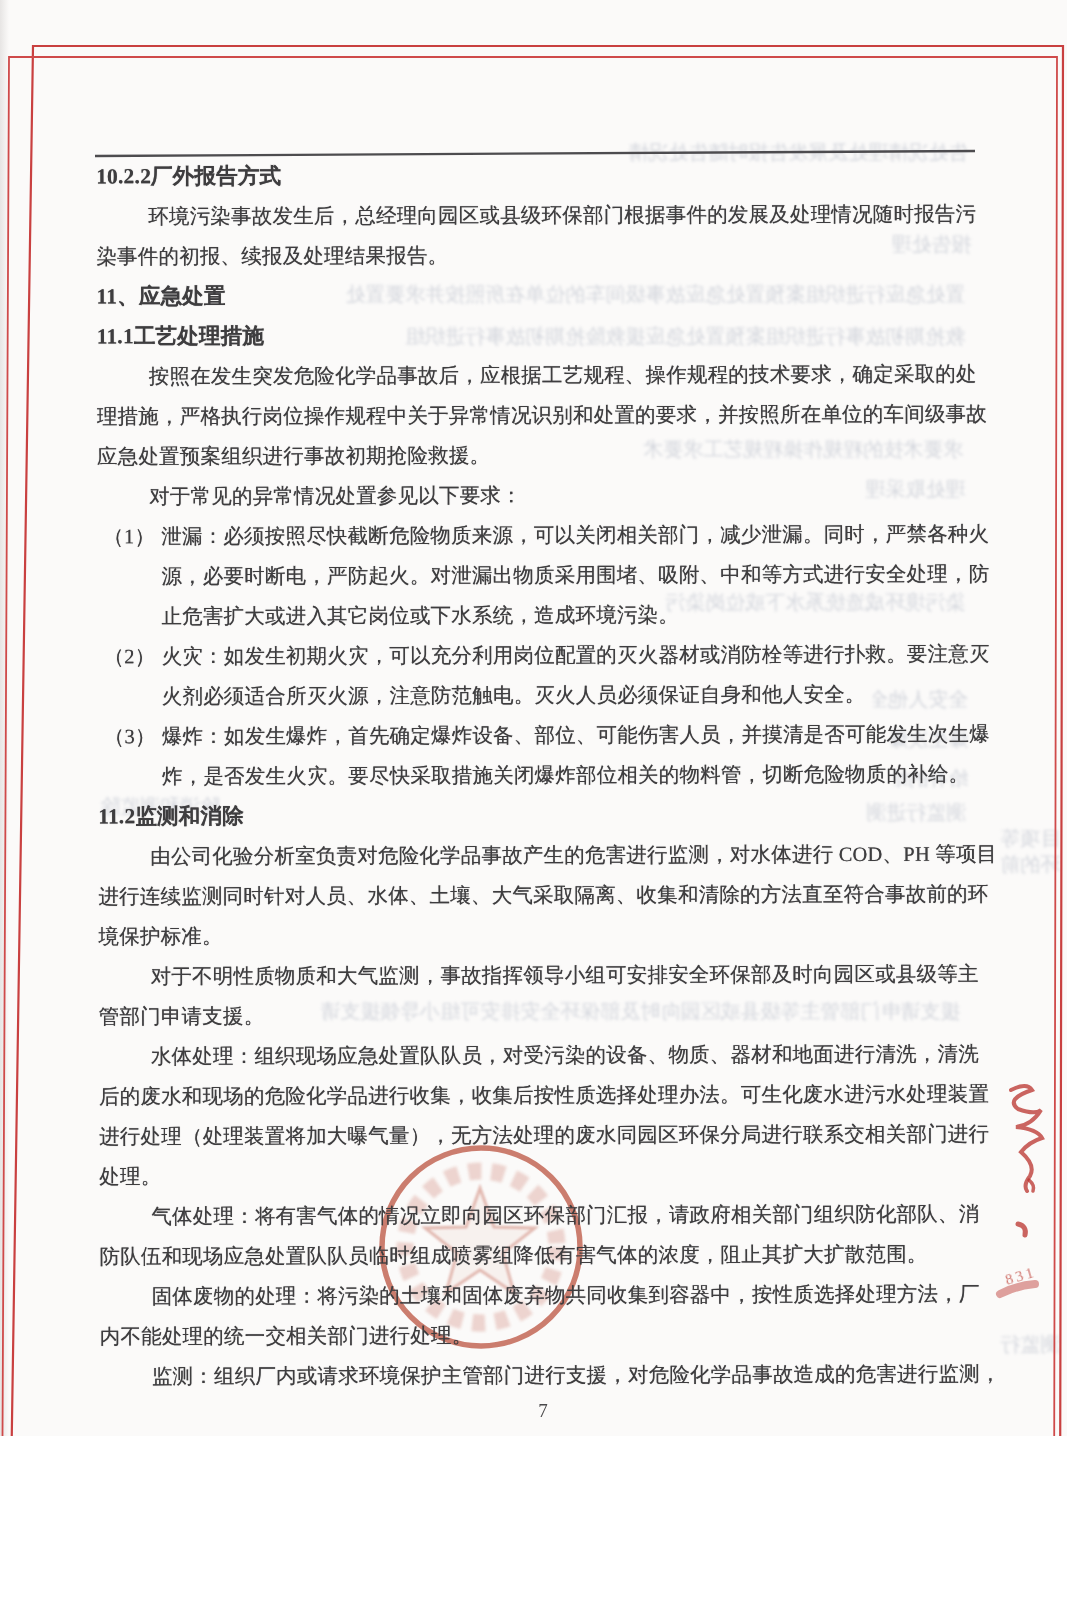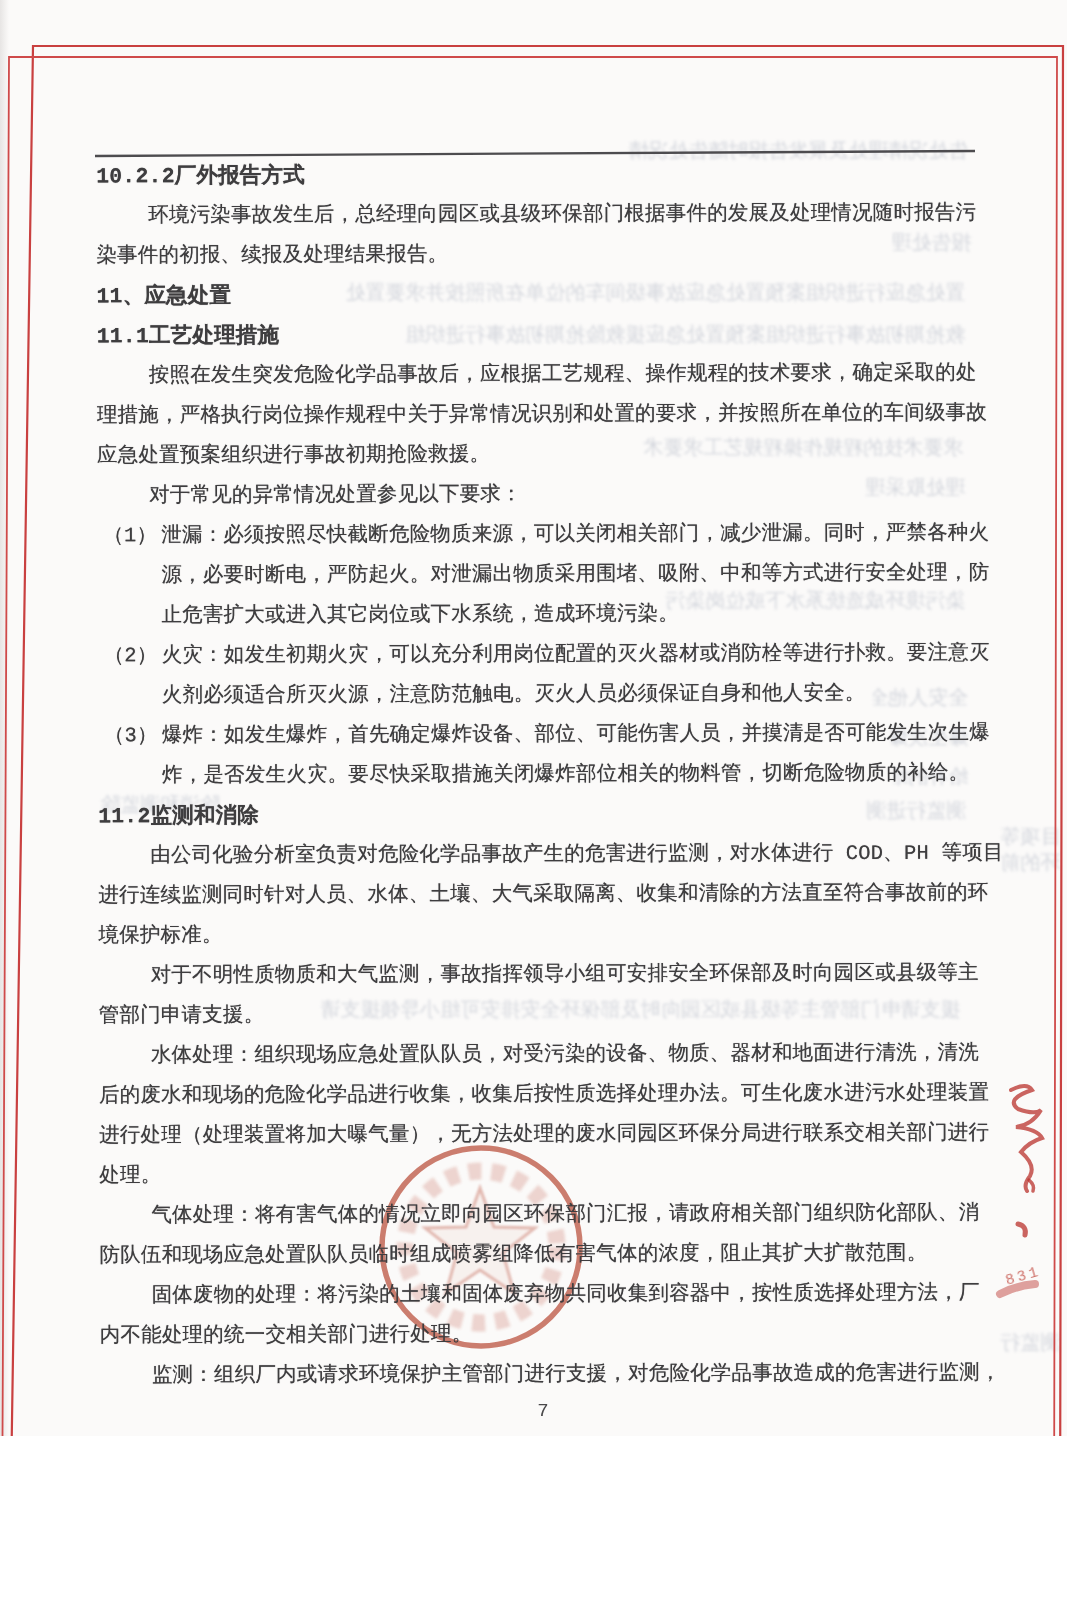--- a/index.html
+++ b/index.html
@@ -1,21 +1,21 @@
 <!DOCTYPE html>
 <html><head>
 <meta charset="utf-8">
 <style>
   html,body{margin:0;padding:0;background:#ffffff;}
   #page{
     position:relative;
     width:1067px;height:1436px;
     background:#fbfaf9;
     overflow:hidden;
-    font-family:Liberation Mono, monospace;
+    font-family:Liberation Serif, serif;
     color:#3e3d3f;
   }
   .edge-left{position:absolute;left:0;top:0;bottom:0;width:9px;
     background:linear-gradient(90deg,#e7e5e4,rgba(251,250,249,0));}
   svg.overlay{position:absolute;left:0;top:0;pointer-events:none;}
 
   
   #text-block{
     position:absolute;left:98px;top:155px;width:900px;
     transform:rotate(-0.18deg);

